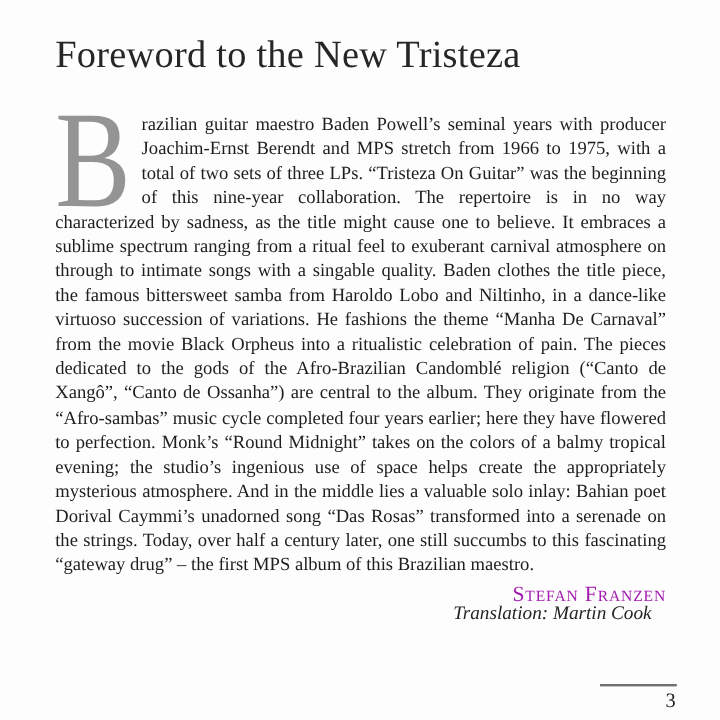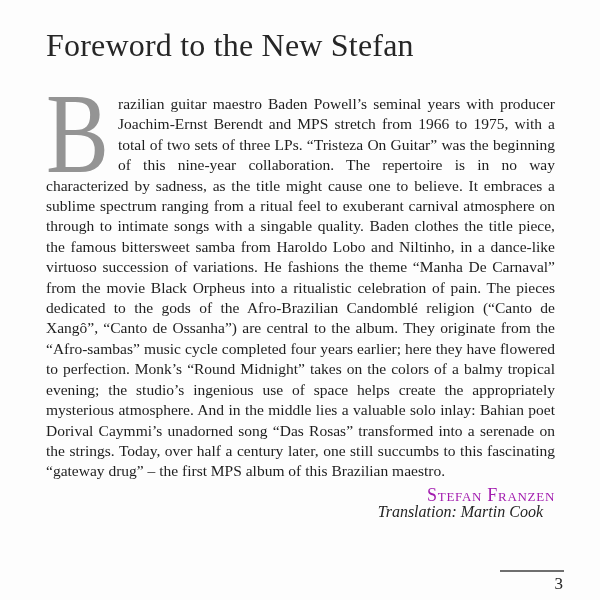--- a/index.html
+++ b/index.html
@@ -81,21 +81,21 @@
     top: 574px;
     font-size: 17px;
     color: #242424;
   }
 </style>
 </head>
 <body>
 
 <div class="page">
 
-  <h1 class="title">Foreword to the New Stefan</h1>
+  <h1 class="title">Foreword to the New Tristeza</h1>
 
   <div class="foreword">
     <span class="dropcap">B</span><span>razilian guitar maestro Baden Powell’s seminal years with producer Joachim-Ernst Berendt and MPS stretch from 1966 to 1975, with a total of two sets of three LPs. “Tristeza On Guitar” was the beginning of this nine-year collaboration. The repertoire is in no way characterized by sadness, as the title might cause one to believe. It embraces a sublime spectrum ranging from a ritual feel to exuberant carnival atmosphere on through to intimate songs with a singable quality. Baden clothes the title piece, the famous bittersweet samba from Haroldo Lobo and Niltinho, in a dance-like virtuoso succession of variations. He fashions the theme “Manha De Carnaval” from the movie Black Orpheus into a ritualistic celebration of pain. The pieces dedicated to the gods of the Afro-Brazilian Candomblé religion (“Canto de Xangô”, “Canto de Ossanha”) are central to the album. They originate from the “Afro-sambas” music cycle completed four years earlier; here they have flowered to perfection. Monk’s “Round Midnight” takes on the colors of a balmy tropical evening; the studio’s ingenious use of space helps create the appropriately mysterious atmosphere. And in the middle lies a valuable solo inlay: Bahian poet Dorival Caymmi’s unadorned song “Das Rosas” transformed into a serenade on the strings. Today, over half a century later, one still succumbs to this fascinating “gateway drug” – the first MPS album of this Brazilian maestro.</span>
   </div>
 
   <div class="byline">Stefan Franzen</div>
 
   <div class="translation">Translation: Martin Cook</div>
 
   <div class="folio-rule"></div>

